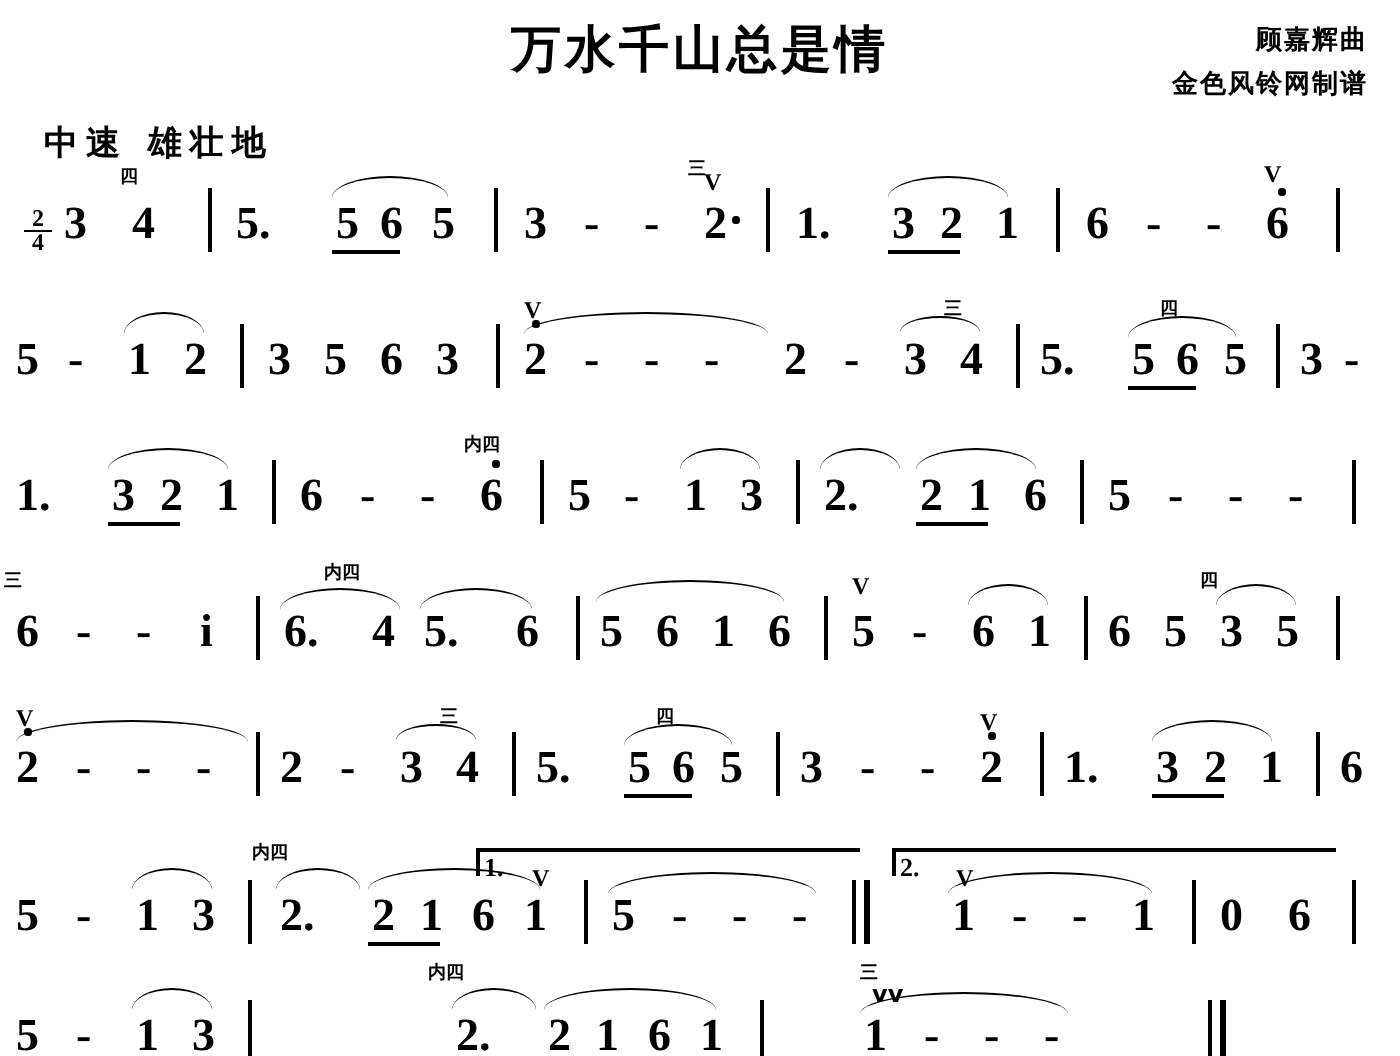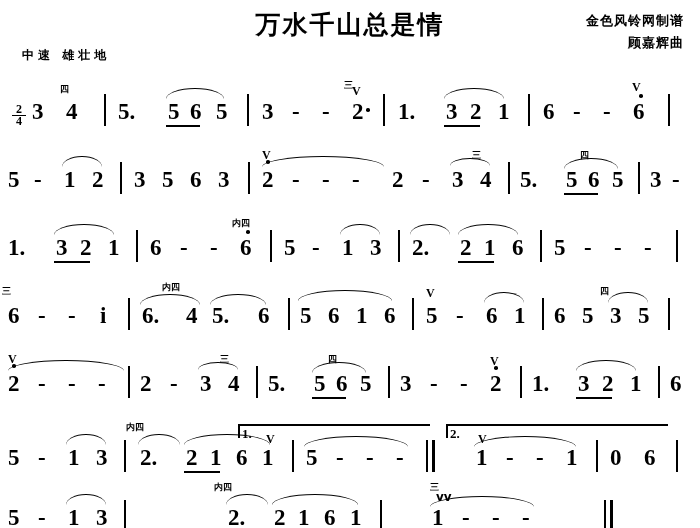--- a/index.html
+++ b/index.html
@@ -14,23 +14,23 @@
   .sheet{position:relative;width:700px;height:528px;}
 
   
   .key-sig{
     position:absolute;left:26px;top:10px;
     font-family:"Liberation Serif", serif;
     font-size:15px;font-weight:bold;letter-spacing:.5px;
     white-space:nowrap;
   }
   .tempo{
-    position:absolute;left:22px;top:47px;
-    font-family:"DejaVu Sans", sans-serif;
-    font-size:12px;font-weight:bold;letter-spacing:4px;
+    position:absolute;left:22px;top:60px;
+    font-family:"DejaVu Sans", sans-serif;
+    font-size:17px;font-weight:bold;letter-spacing:4px;
     white-space:nowrap;
   }
   .title{
     position:absolute;left:0;right:0;top:8px;
     text-align:center;
     font-family:"DejaVu Sans", sans-serif;
     font-size:25px;font-weight:bold;letter-spacing:2px;
   }
   .subtitle{
     position:absolute;left:0;right:0;top:44px;
@@ -116,22 +116,22 @@
   }
 </style>
 </head>
 <body>
 
 <div class="sheet">
 
   <div class="tempo">中速  雄壮地</div>
   <div class="title">万水千山总是情</div>
   <div class="composer">
+    <div>顾嘉辉曲</div>
     <div>金色风铃网制谱</div>
-    <div>顾嘉辉曲</div>
   </div>
 
   <div class="row" style="top:82px;">
     <div class="timesig" style="left:12px;top:22px;width:14px;">
       <div>2</div>
       <div style="border-top:1.3px solid #000;">4</div>
     </div>
 
     <div class="note" style="left:32px;top:18px;">3</div>
     <div class="note" style="left:66px;top:18px;">4</div>

